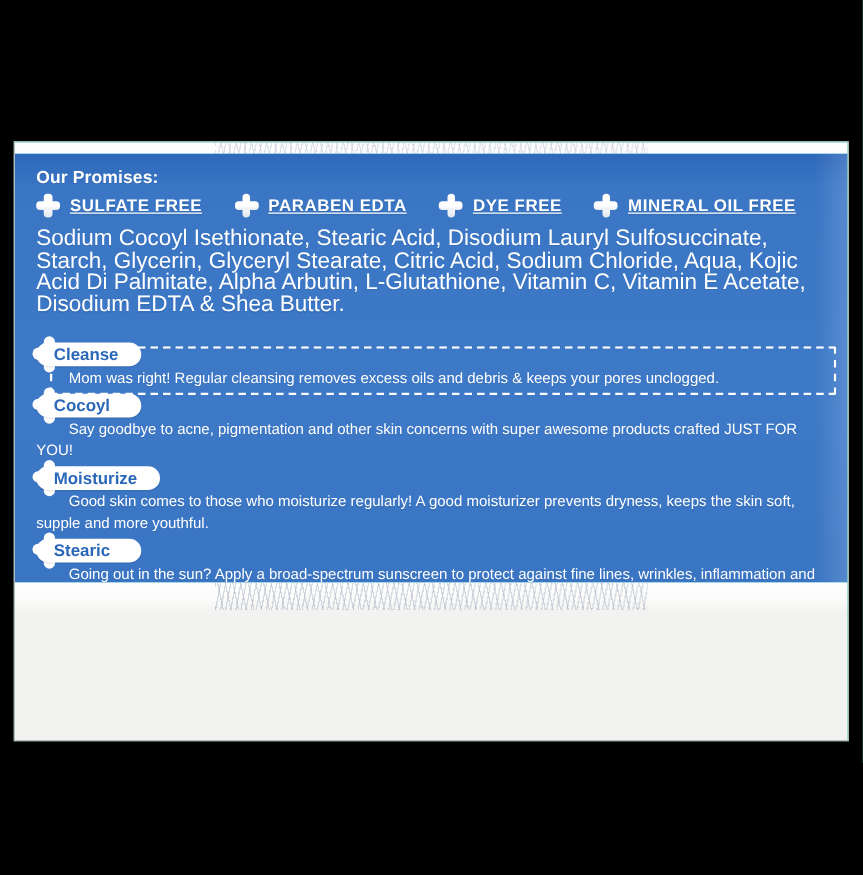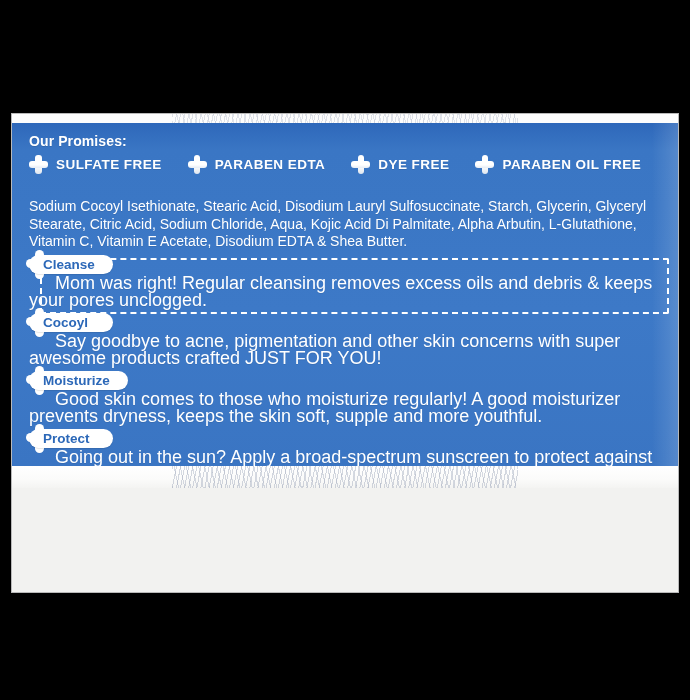--- a/index.html
+++ b/index.html
@@ -82,21 +82,22 @@
     font-weight: bold;
     letter-spacing: .1px;
     margin: 0 0 6px 0;
     text-shadow: 0 1px 0 rgba(0,0,0,.10);
   }
 
   .promise-row {
     display: flex;
     align-items: center;
     gap: 0px;
-    margin: 0 0 24px 0;
+    margin: 0 0 8px 0;
+    text-decoration: underline;
   }
   .promise {
     display: flex;
     align-items: center;
     margin-right: 26px;
   }
   .promise:last-child { margin-right: 0; }
   .promise-label {
     font-size: 13.5px;
     font-weight: bold;
@@ -124,28 +125,28 @@
   .cross.shaded:after  { background: linear-gradient(180deg,#ffffff 55%, #e6ecf4 100%); }
 
   .ingredients-title {
     font-size: 13px;
     font-weight: bold;
     letter-spacing: .2px;
     margin: 2px 0 2px 0;
     text-shadow: 0 1px 0 rgba(0,0,0,.10);
   }
   .ingredients-body {
-    font-size: 14px;
+    font-size: 18px;
     line-height: 17.5px;
     margin: 0 6px 0 0;
     text-shadow: 0 1px 0 rgba(0,0,0,.08);
   }
 
   
-  .steps { margin-top: 4px; }
+  .steps { margin-top: 22px; }
 
   .step { position: relative; margin-bottom: 3px; }
 
   .step-head {
     position: relative;
     display: inline-block;
     height: 19px;
     z-index: 2;
   }
   
@@ -175,21 +176,21 @@
     font-size: 13.5px;
     font-weight: bold;
     line-height: 19px;
     padding: 0 18px 0 14px;
     border-radius: 11px;
     min-width: 52px;
     box-shadow: 0 1px 1px rgba(0,0,0,.10);
   }
 
   .step-body {
-    font-size: 18px;
+    font-size: 12px;
     line-height: 17.5px;
     margin: 1px 4px 0 0;
     text-indent: 26px;
     text-shadow: 0 1px 0 rgba(0,0,0,.08);
   }
 
   
   .step.selected {
     position: relative;
   }
@@ -246,21 +247,21 @@
           <span class="promise-label">PARABEN EDTA</span>
         </div>
 
         <div class="promise">
           <span class="cross shaded"></span>
           <span class="promise-label">DYE FREE</span>
         </div>
 
         <div class="promise">
           <span class="cross shaded"></span>
-          <span class="promise-label">PARABEN OIL FREE</span>
+          <span class="promise-label">MINERAL OIL FREE</span>
         </div>
 
       </div>
 
 
       <div class="ingredients-body">Sodium Cocoyl Isethionate, Stearic Acid, Disodium Lauryl Sulfosuccinate, Starch, Glycerin, Glyceryl Stearate, Citric Acid, Sodium Chloride, Aqua, Kojic Acid Di Palmitate, Alpha Arbutin, L-Glutathione, Vitamin C, Vitamin E Acetate, Disodium EDTA &amp; Shea Butter.</div>
 
       <div class="steps">
 
         <div class="step selected">
@@ -284,21 +285,21 @@
           <div class="step-head">
             <span class="step-cross"></span>
             <span class="step-pill">Moisturize</span>
           </div>
           <div class="step-body">Good skin comes to those who moisturize regularly! A good moisturizer prevents dryness, keeps the skin soft, supple and more youthful.</div>
         </div>
 
         <div class="step">
           <div class="step-head">
             <span class="step-cross"></span>
-            <span class="step-pill">Protect</span>
+            <span class="step-pill">Stearic</span>
           </div>
           <div class="step-body">Going out in the sun? Apply a broad-spectrum sunscreen to protect against fine lines, wrinkles, inflammation and dark spots.</div>
         </div>
 
       </div>
 
     </div>
 
     <div class="paper-fade">
       <div class="texture"></div>

